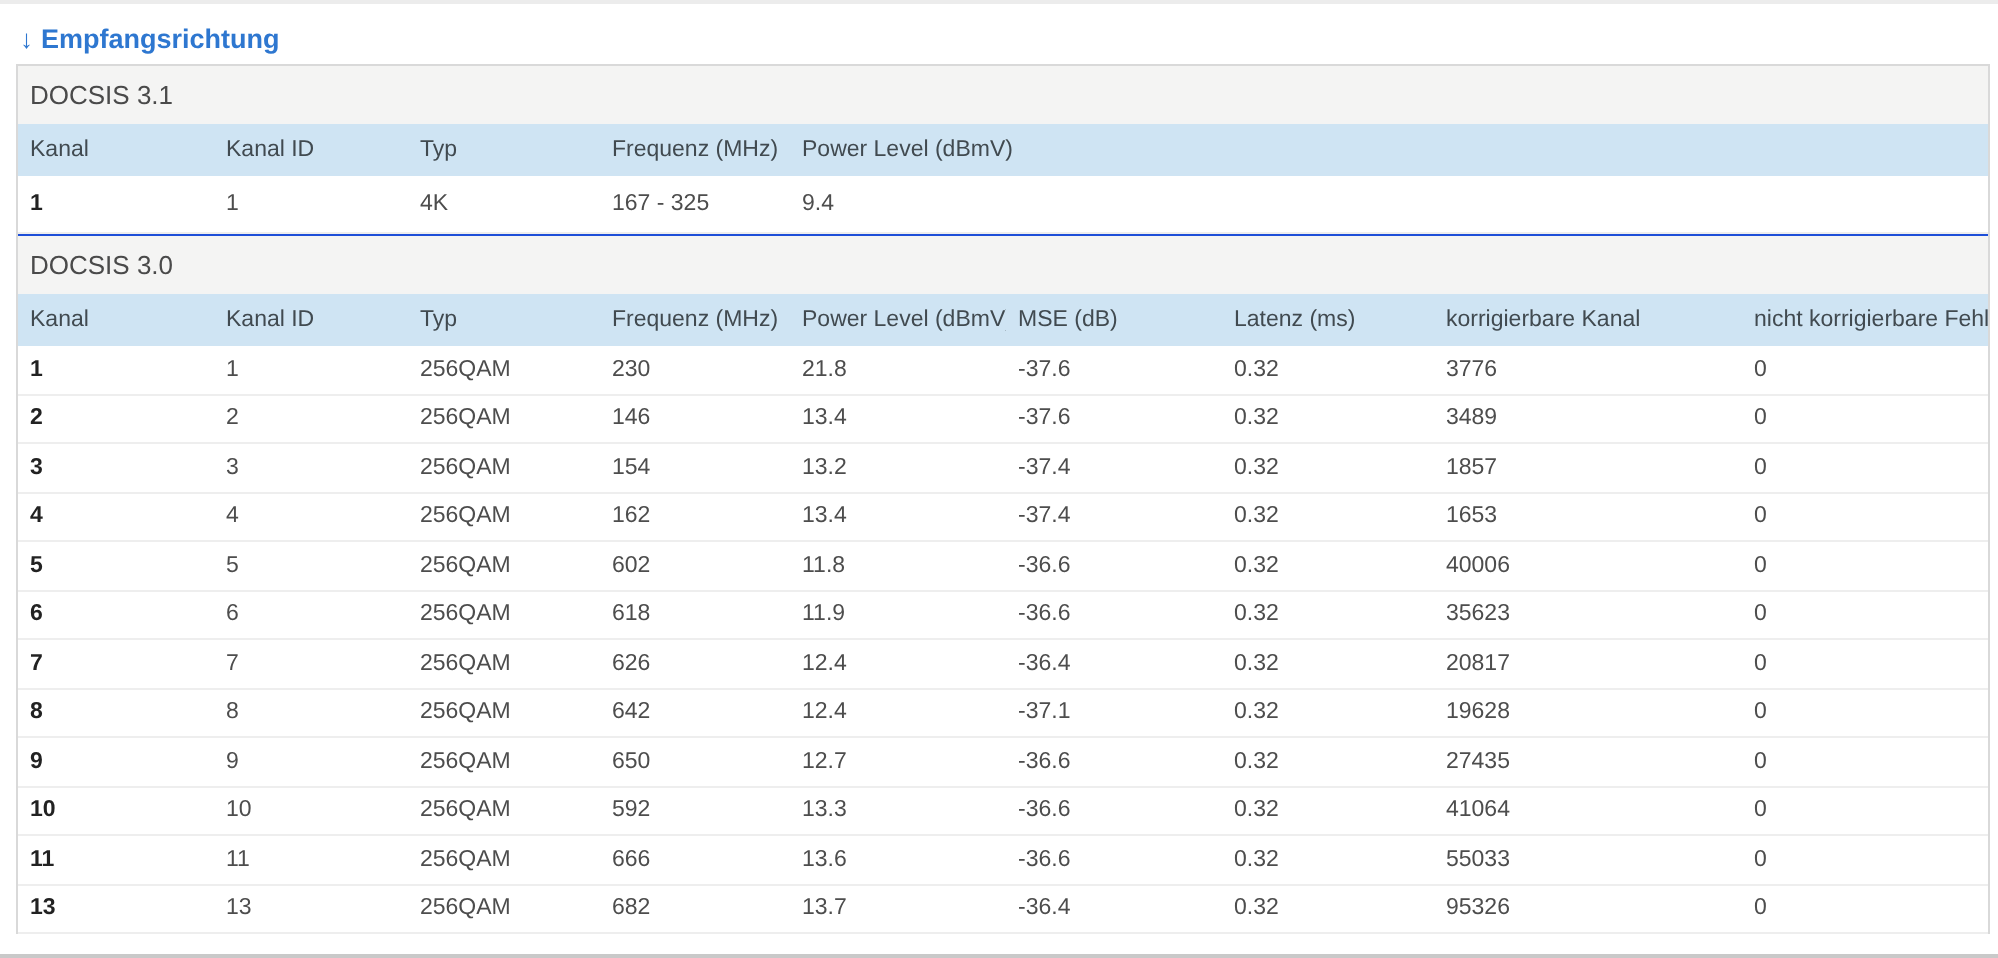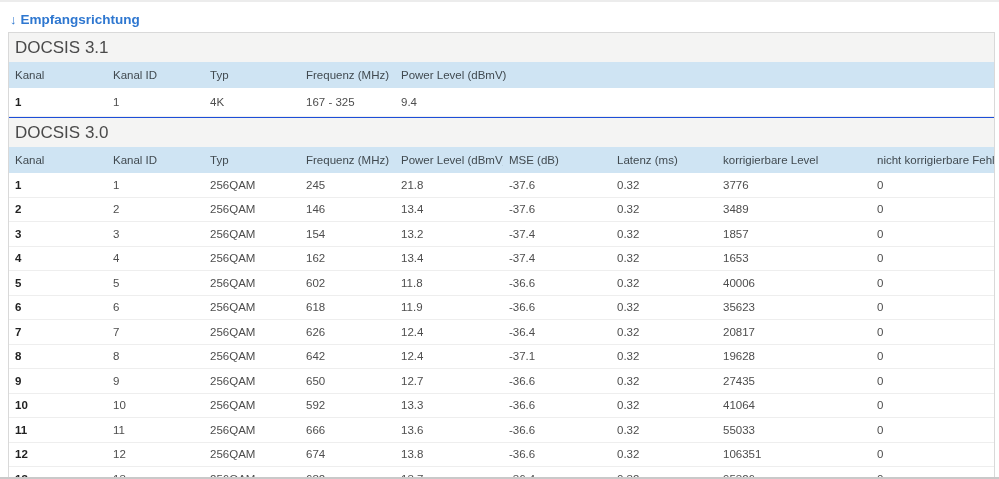--- a/index.html
+++ b/index.html
@@ -39,21 +39,21 @@
     border: 1px solid var(--panel-border, #d9d9d9);
     border-bottom: none;
     background: #ffffff;
   }
 
   .section-header {
     height: 29px;
     line-height: 29px;
     background: var(--section-bg, #f4f4f3);
     color: #4a4a4a;
-    font-size: 17px;
+    font-size: 13px;
     padding-left: 6px;
   }
   .section-header.second {
     height: 30px;
     line-height: 30px;
     border-top: 1px solid #1d4ed8;
   }
 
   table {
     width: 100%;
@@ -147,30 +147,30 @@
   <table class="t30">
     <thead>
         <tr>
           <th>Kanal</th>
           <th>Kanal ID</th>
           <th>Typ</th>
           <th>Frequenz (MHz)</th>
           <th>Power Level (dBmV)</th>
           <th>MSE (dB)</th>
           <th>Latenz (ms)</th>
-          <th>korrigierbare Level</th>
+          <th>korrigierbare Kanal</th>
           <th>nicht korrigierbare Fehler</th>
         </tr>
       </thead>
     <tbody>
         <tr>
           <td>1</td>
           <td>1</td>
           <td>256QAM</td>
-          <td>245</td>
+          <td>230</td>
           <td>21.8</td>
           <td>-37.6</td>
           <td>0.32</td>
           <td>3776</td>
           <td>0</td>
         </tr>
         <tr>
           <td>2</td>
           <td>2</td>
           <td>256QAM</td>
@@ -274,31 +274,20 @@
           <td>11</td>
           <td>256QAM</td>
           <td>666</td>
           <td>13.6</td>
           <td>-36.6</td>
           <td>0.32</td>
           <td>55033</td>
           <td>0</td>
         </tr>
         <tr>
-          <td>12</td>
-          <td>12</td>
-          <td>256QAM</td>
-          <td>674</td>
-          <td>13.8</td>
-          <td>-36.6</td>
-          <td>0.32</td>
-          <td>106351</td>
-          <td>0</td>
-        </tr>
-        <tr>
           <td>13</td>
           <td>13</td>
           <td>256QAM</td>
           <td>682</td>
           <td>13.7</td>
           <td>-36.4</td>
           <td>0.32</td>
           <td>95326</td>
           <td>0</td>
         </tr>

